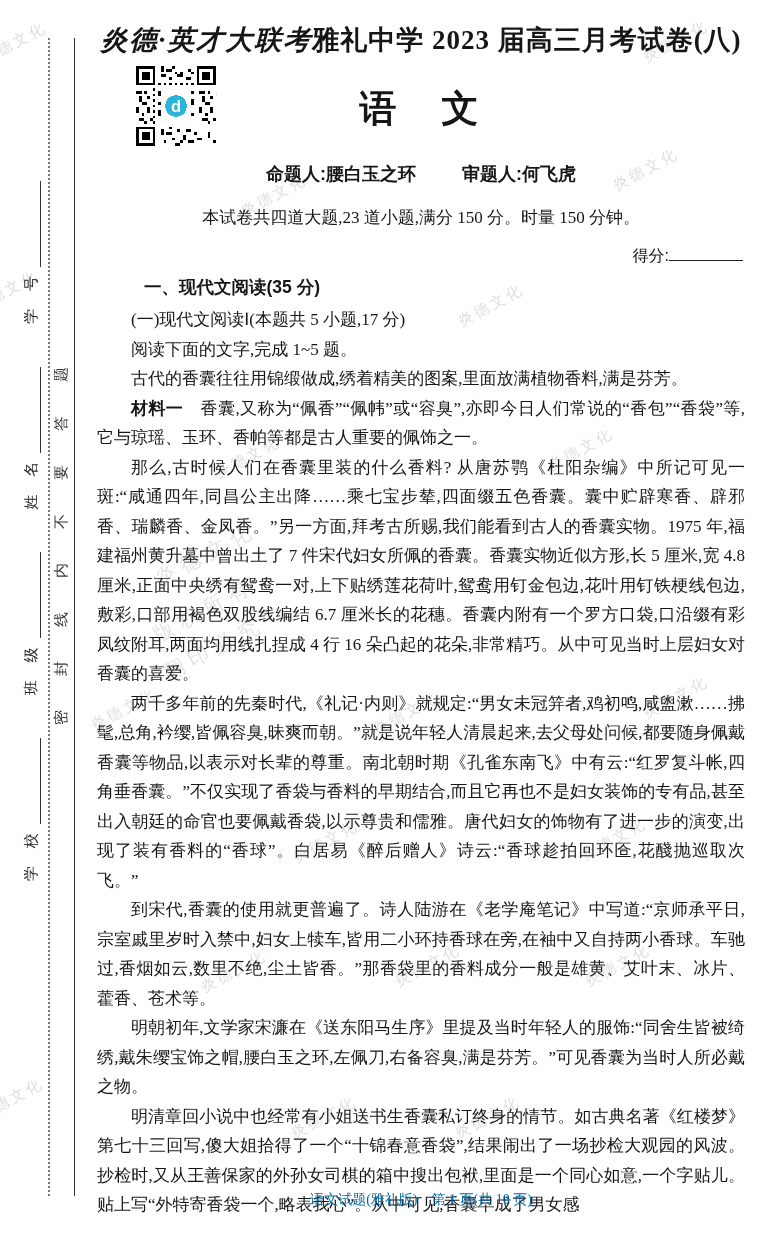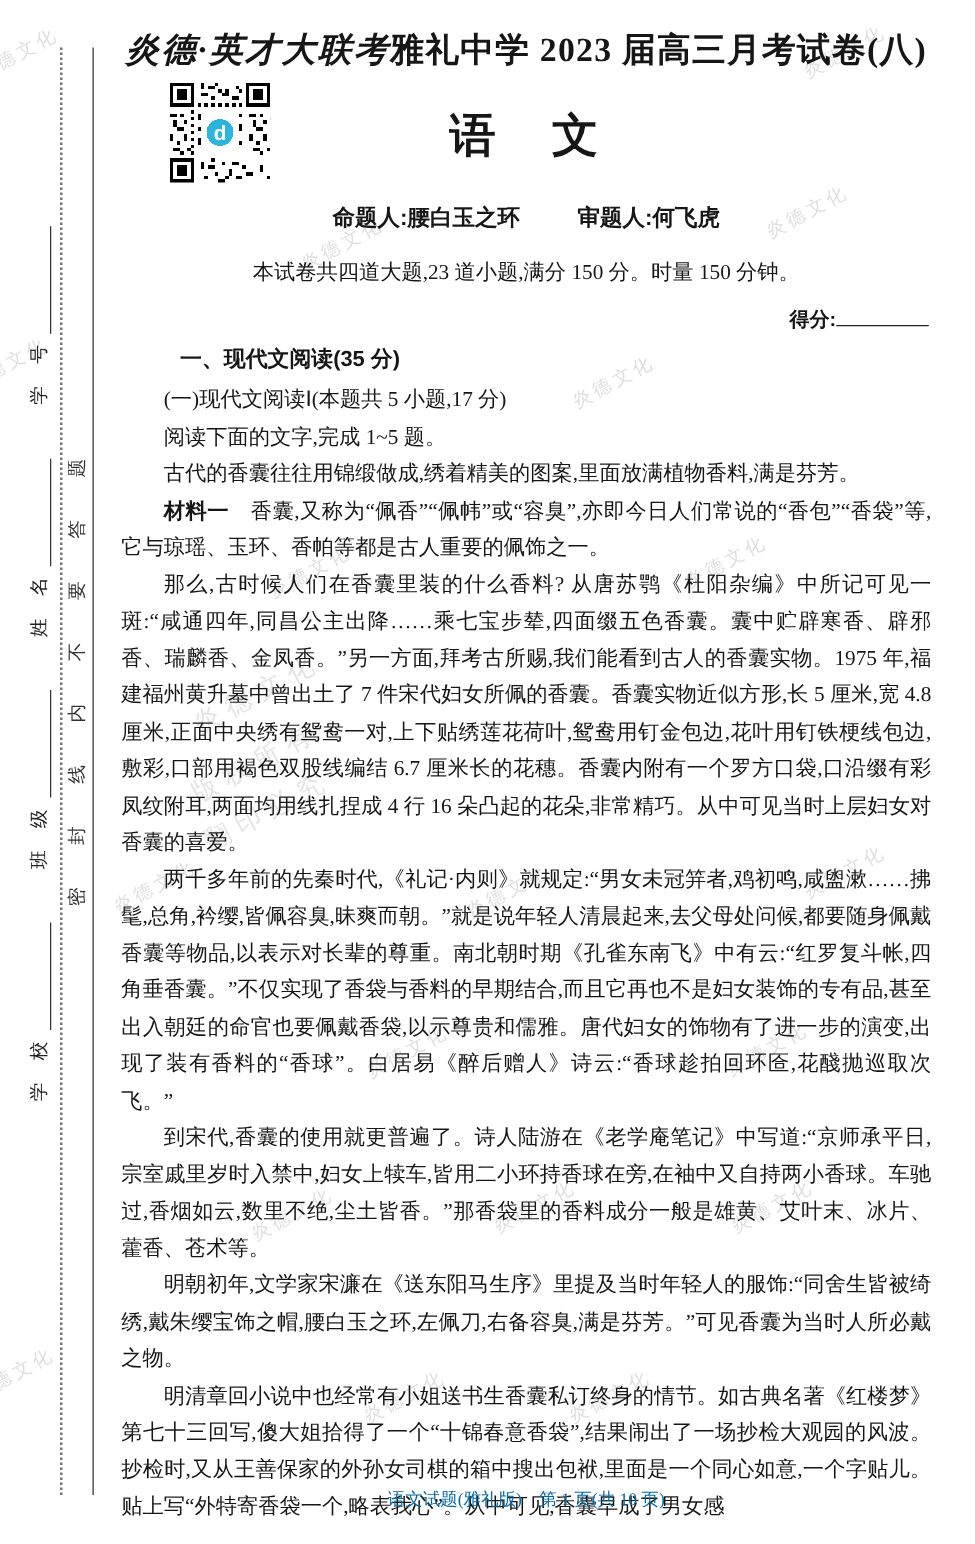--- a/index.html
+++ b/index.html
@@ -32,21 +32,21 @@
                 font-weight:bold;font-size:27px;letter-spacing:1px;white-space:nowrap;}
   .series-title .brand{font-style:italic;letter-spacing:2px;}
   .qr{position:absolute;left:39px;top:66px;width:80px;height:80px;}
   .subject-title{position:absolute;top:84px;left:0;width:100%;text-align:center;
                  font-weight:bold;font-size:37px;letter-spacing:4px;}
   .setters{position:absolute;top:162px;left:0;width:100%;text-align:center;
            font-family:"Liberation Sans",sans-serif;font-weight:bold;font-size:18px;}
   .setters .gap{display:inline-block;width:46px;}
   .exam-info{position:absolute;top:206px;left:0;width:100%;text-align:center;font-size:17px;}
   .score{position:absolute;top:245px;right:2px;font-family:"Liberation Sans",sans-serif;
-         font-weight:bold;font-size:16px;}
+         font-weight:normal;font-size:16px;}
   .score .blank{display:inline-block;width:74px;border-bottom:1.5px solid #222;height:15px;}
   .section-heading{position:absolute;top:275px;left:0;
                    font-family:"Liberation Sans",sans-serif;font-weight:bold;font-size:17.5px;margin-left:47px;}
   .bodytext{position:absolute;top:305px;left:0;width:648px;font-size:17px;line-height:29.5px;}
   .bodytext p{margin:0;text-indent:2em;text-align:justify;}
   .bodytext .plain{text-align:left;}
   .material-label{font-weight:bold;}
   .footer{position:absolute;top:1191px;left:0;width:100%;text-align:center;font-size:14px;color:#0369a1;}
 </style>
 </head>

